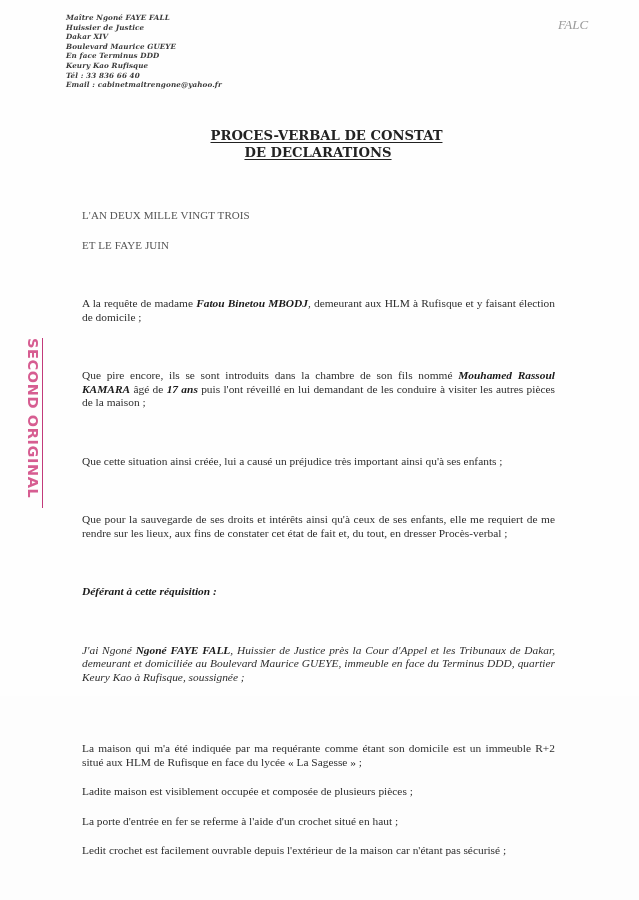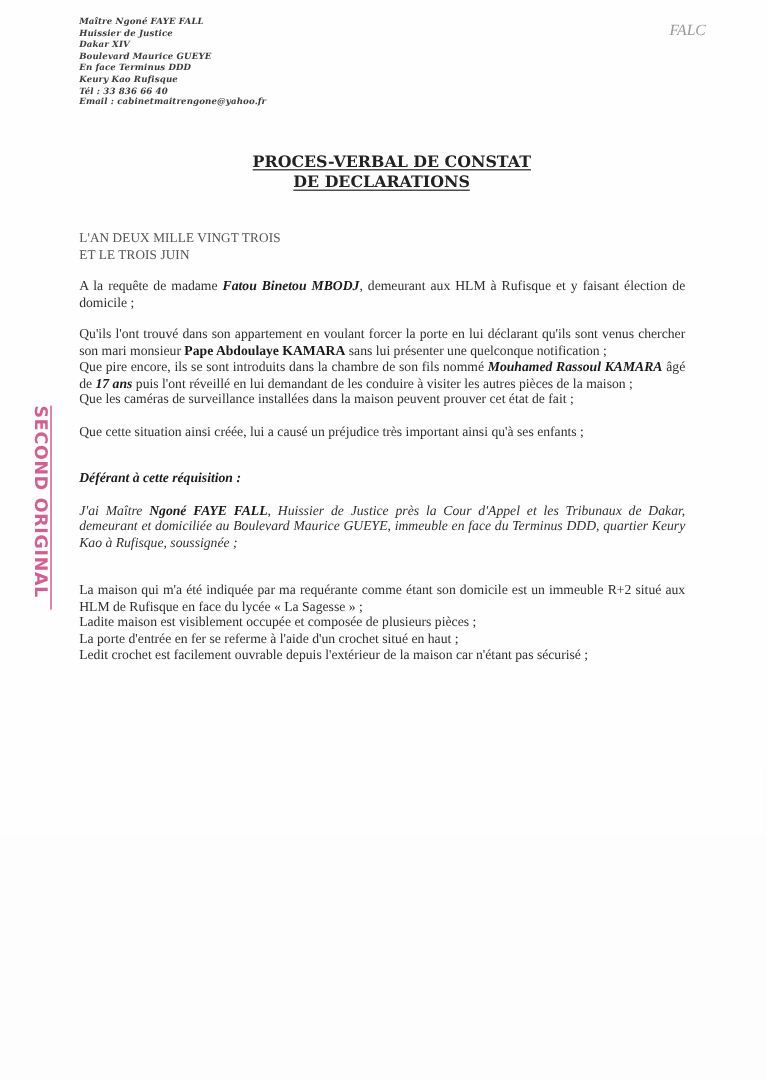--- a/index.html
+++ b/index.html
@@ -21,21 +21,21 @@
       position: absolute; left: 0; width: 639px; top: 127px; text-align: center;
       font-family: "DejaVu Serif", serif; font-weight: bold; font-size: 13.2px; line-height: 17px; color: #222;
     }
     .title span { text-decoration: underline; text-underline-offset: 2px; text-decoration-thickness: 1px; display: inline-block; }
     .title .l1 { margin-left: 14px; }
     .title .l2 { margin-left: -3px; }
     .body-text {
       position: absolute; left: 66px; width: 505px; top: 193px;
       font-size: 11.4px; line-height: 13.5px; color: #2e2e2e; text-align: justify;
     }
-    .body-text p { margin: 0; }
+    .body-text p { margin: 16px; }
     .gap { height: 13px; }
     .b { font-weight: bold; color: #1a1a1a; }
     .bi { font-weight: bold; font-style: italic; color: #1a1a1a; }
     .i { font-style: italic; }
     .date-line { font-size: 11px; letter-spacing: 0.1px; color: #555; }
     .stamp {
       position: absolute; left: 16px; top: 338px; width: 26px; height: 170px;
       border-right: 1px solid #c23a7a;
     }
     .stamp-text {
@@ -66,37 +66,36 @@
     <div class="stamp-text">SECOND ORIGINAL</div>
   </div>
 
   <div class="title">
     <span class="l1">PROCES-VERBAL DE CONSTAT</span><br>
     <span class="l2">DE DECLARATIONS</span>
   </div>
 
   <div class="body-text">
     <p class="date-line">L'AN DEUX MILLE VINGT TROIS</p>
-    <p class="date-line">ET LE TROIS JUIN</p>
+    <p class="date-line">ET LE FAYE JUIN</p>
     <div class="gap"></div>
 
     <p><span>A la requête de madame </span><span class="bi">Fatou Binetou MBODJ</span><span>, demeurant aux HLM à Rufisque et y faisant élection de domicile ;</span></p>
     <div class="gap"></div>
 
-    <p><span>Qu'ils l'ont trouvé dans son appartement en voulant forcer la porte en lui déclarant qu'ils sont venus chercher son mari monsieur </span><span class="b">Pape Abdoulaye KAMARA</span><span> sans lui présenter une quelconque notification ;</span></p>
     <p><span>Que pire encore, ils se sont introduits dans la chambre de son fils nommé </span><span class="bi">Mouhamed Rassoul KAMARA</span><span> âgé de </span><span class="bi">17 ans</span><span> puis l'ont réveillé en lui demandant de les conduire à visiter les autres pièces de la maison ;</span></p>
-    <p>Que les caméras de surveillance installées dans la maison peuvent prouver cet état de fait ;</p>
     <div class="gap"></div>
     <p>Que cette situation ainsi créée, lui a causé un préjudice très important ainsi qu'à ses enfants ;</p>
     <div class="gap"></div>
+    <p>Que pour la sauvegarde de ses droits et intérêts ainsi qu'à ceux de ses enfants, elle me requiert de me rendre sur les lieux, aux fins de constater cet état de fait et, du tout, en dresser Procès-verbal ;</p>
     <div class="gap"></div>
 
     <p class="bi">Déférant à cette réquisition :</p>
     <div class="gap"></div>
-    <p class="i"><span>J'ai Maître </span><span class="b">Ngoné FAYE FALL</span><span>, Huissier de Justice près la Cour d'Appel et les Tribunaux de Dakar, demeurant et domiciliée au Boulevard Maurice GUEYE, immeuble en face du Terminus DDD, quartier Keury Kao à Rufisque, soussignée ;</span></p>
+    <p class="i"><span>J'ai Ngoné </span><span class="b">Ngoné FAYE FALL</span><span>, Huissier de Justice près la Cour d'Appel et les Tribunaux de Dakar, demeurant et domiciliée au Boulevard Maurice GUEYE, immeuble en face du Terminus DDD, quartier Keury Kao à Rufisque, soussignée ;</span></p>
     <div class="gap"></div>
     <div class="gap"></div>
 
     <p>La maison qui m'a été indiquée par ma requérante comme étant son domicile est un immeuble R+2 situé aux HLM de Rufisque en face du lycée « La Sagesse » ;</p>
     <p>Ladite maison est visiblement occupée et composée de plusieurs pièces ;</p>
     <p>La porte d'entrée en fer se referme à l'aide d'un crochet situé en haut ;</p>
     <p>Ledit crochet est facilement ouvrable depuis l'extérieur de la maison car n'étant pas sécurisé ;</p>
   </div>
 </div>
 

